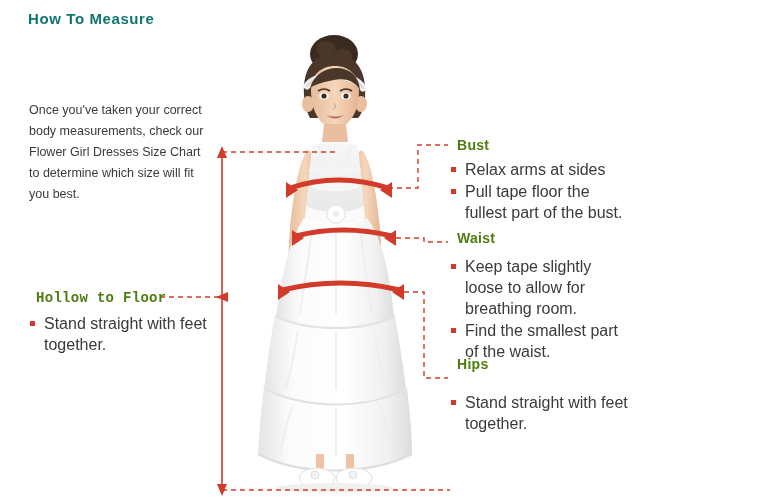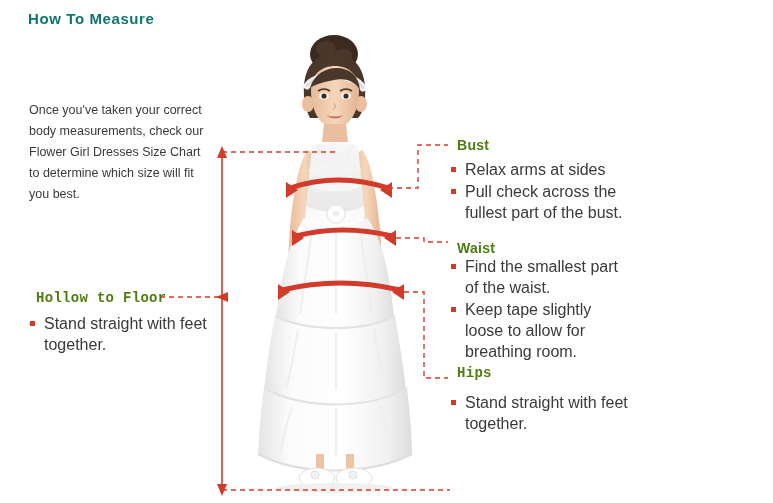--- a/index.html
+++ b/index.html
@@ -226,27 +226,27 @@
   </svg>
 
   <div class="heading" style="left:36px; top:290px;font-family:Liberation Mono, monospace;">Hollow to Floor</div>
   <div class="bullets" style="left:30px; top:313px; width:180px;">
     <div class="bullet">Stand straight with feet together.</div>
   </div>
 
   <div class="heading" style="left:457px; top:137px;">Bust</div>
   <div class="bullets" style="left:451px; top:159px; width:180px;">
     <div class="bullet">Relax arms at sides</div>
-    <div class="bullet">Pull check across the fullest part of the bust.</div>
-  </div>
-
-  <div class="heading" style="left:457px; top:240px;">Waist</div>
+    <div class="bullet">Pull tape floor the fullest part of the bust.</div>
+  </div>
+
+  <div class="heading" style="left:457px; top:230px;">Waist</div>
   <div class="bullets" style="left:451px; top:256px; width:180px;">
+    <div class="bullet">Keep tape slightly loose to allow for breathing room.</div>
     <div class="bullet">Find the smallest part of the waist.</div>
-    <div class="bullet">Keep tape slightly loose to allow for breathing room.</div>
-  </div>
-
-  <div class="heading" style="left:457px; top:365px;font-family:Liberation Mono, monospace;">Hips</div>
+  </div>
+
+  <div class="heading" style="left:457px; top:356px;">Hips</div>
   <div class="bullets" style="left:451px; top:392px; width:180px;">
     <div class="bullet">Stand straight with feet together.</div>
   </div>
 
 </div>
 
 </body></html>

